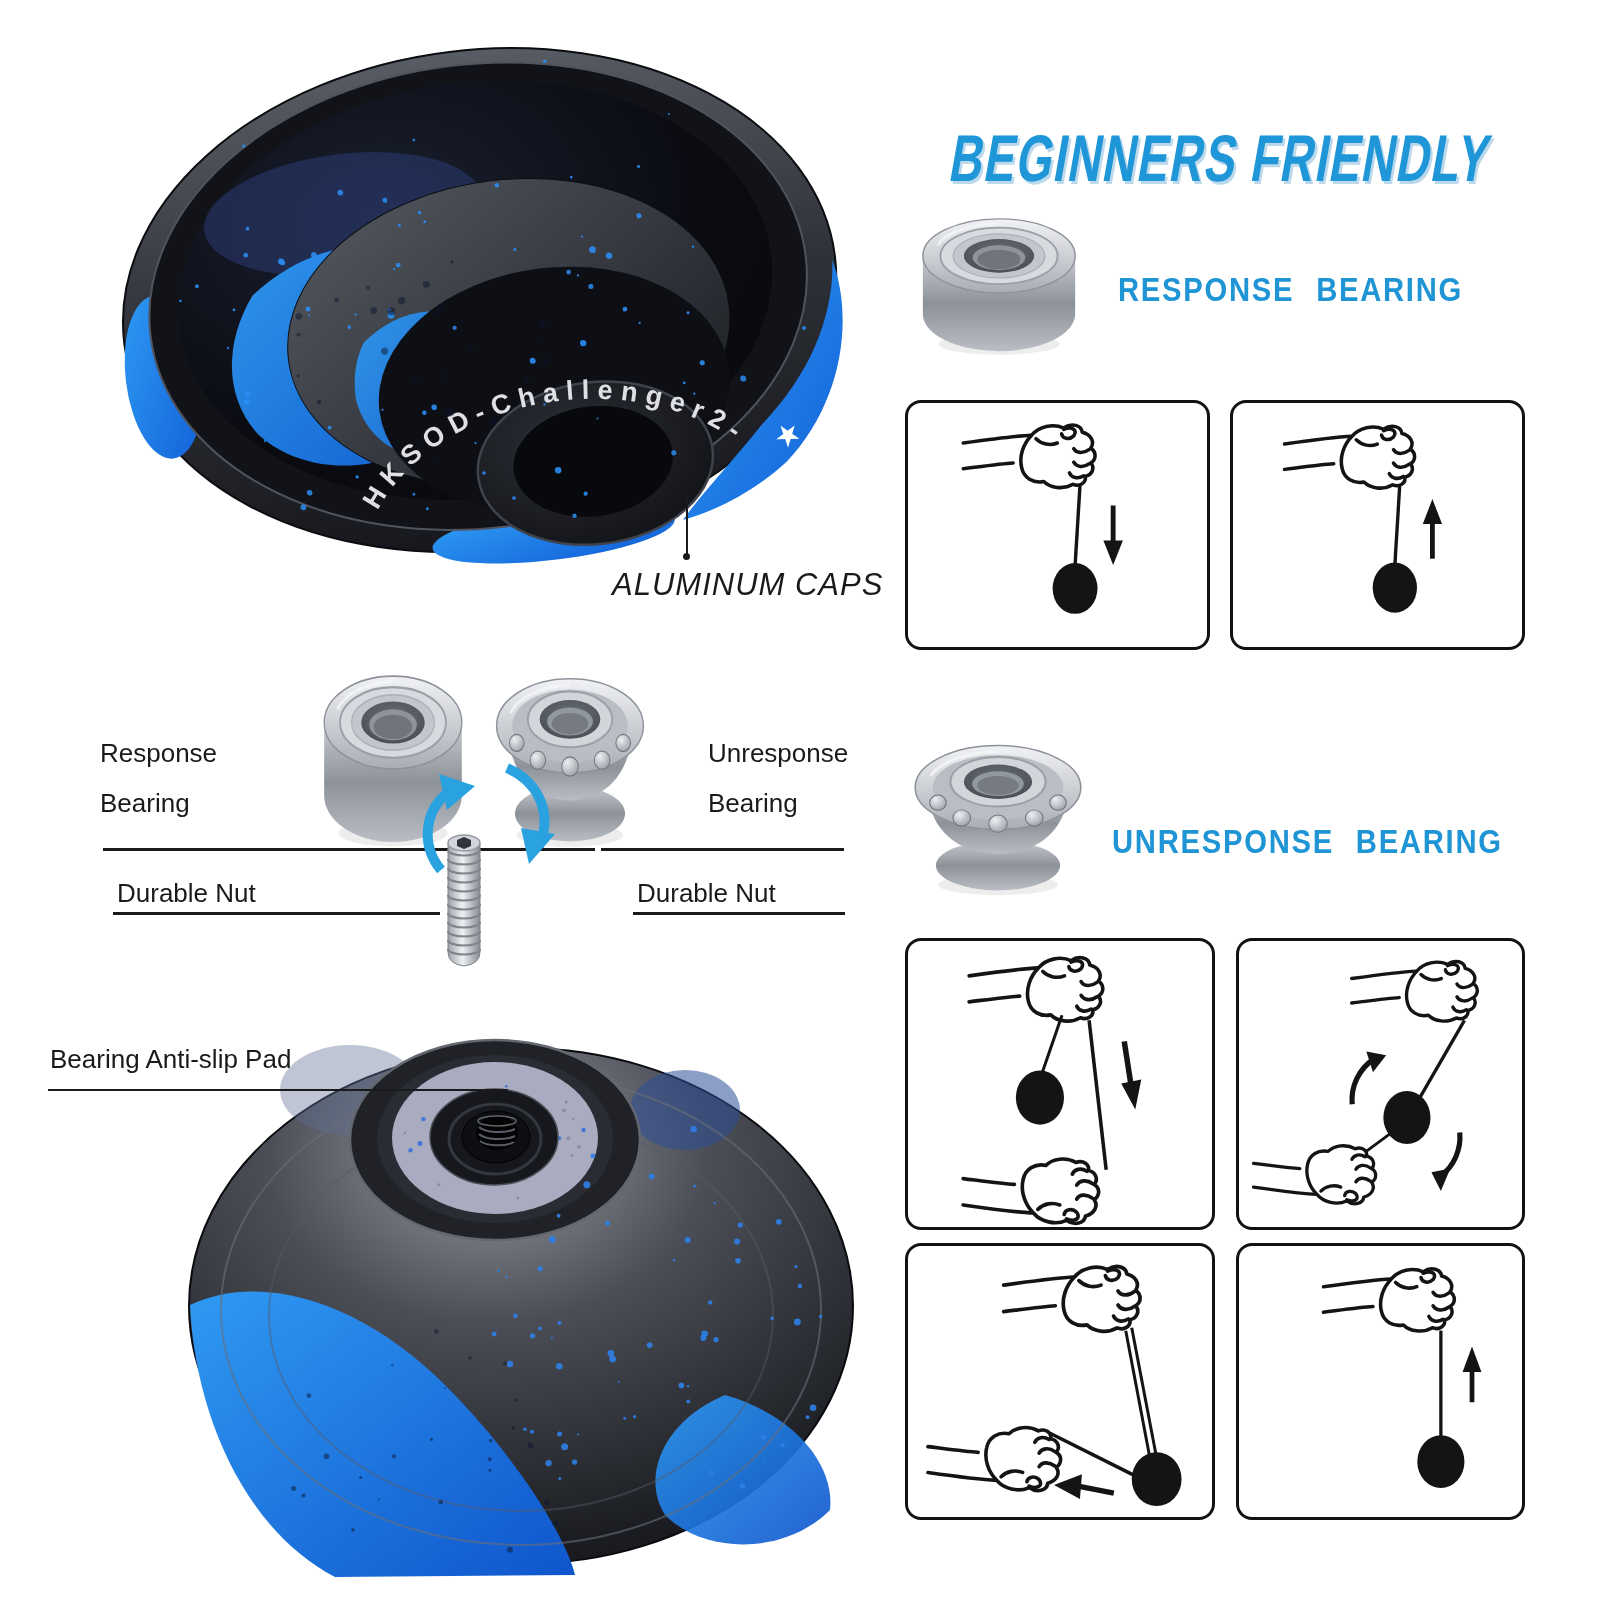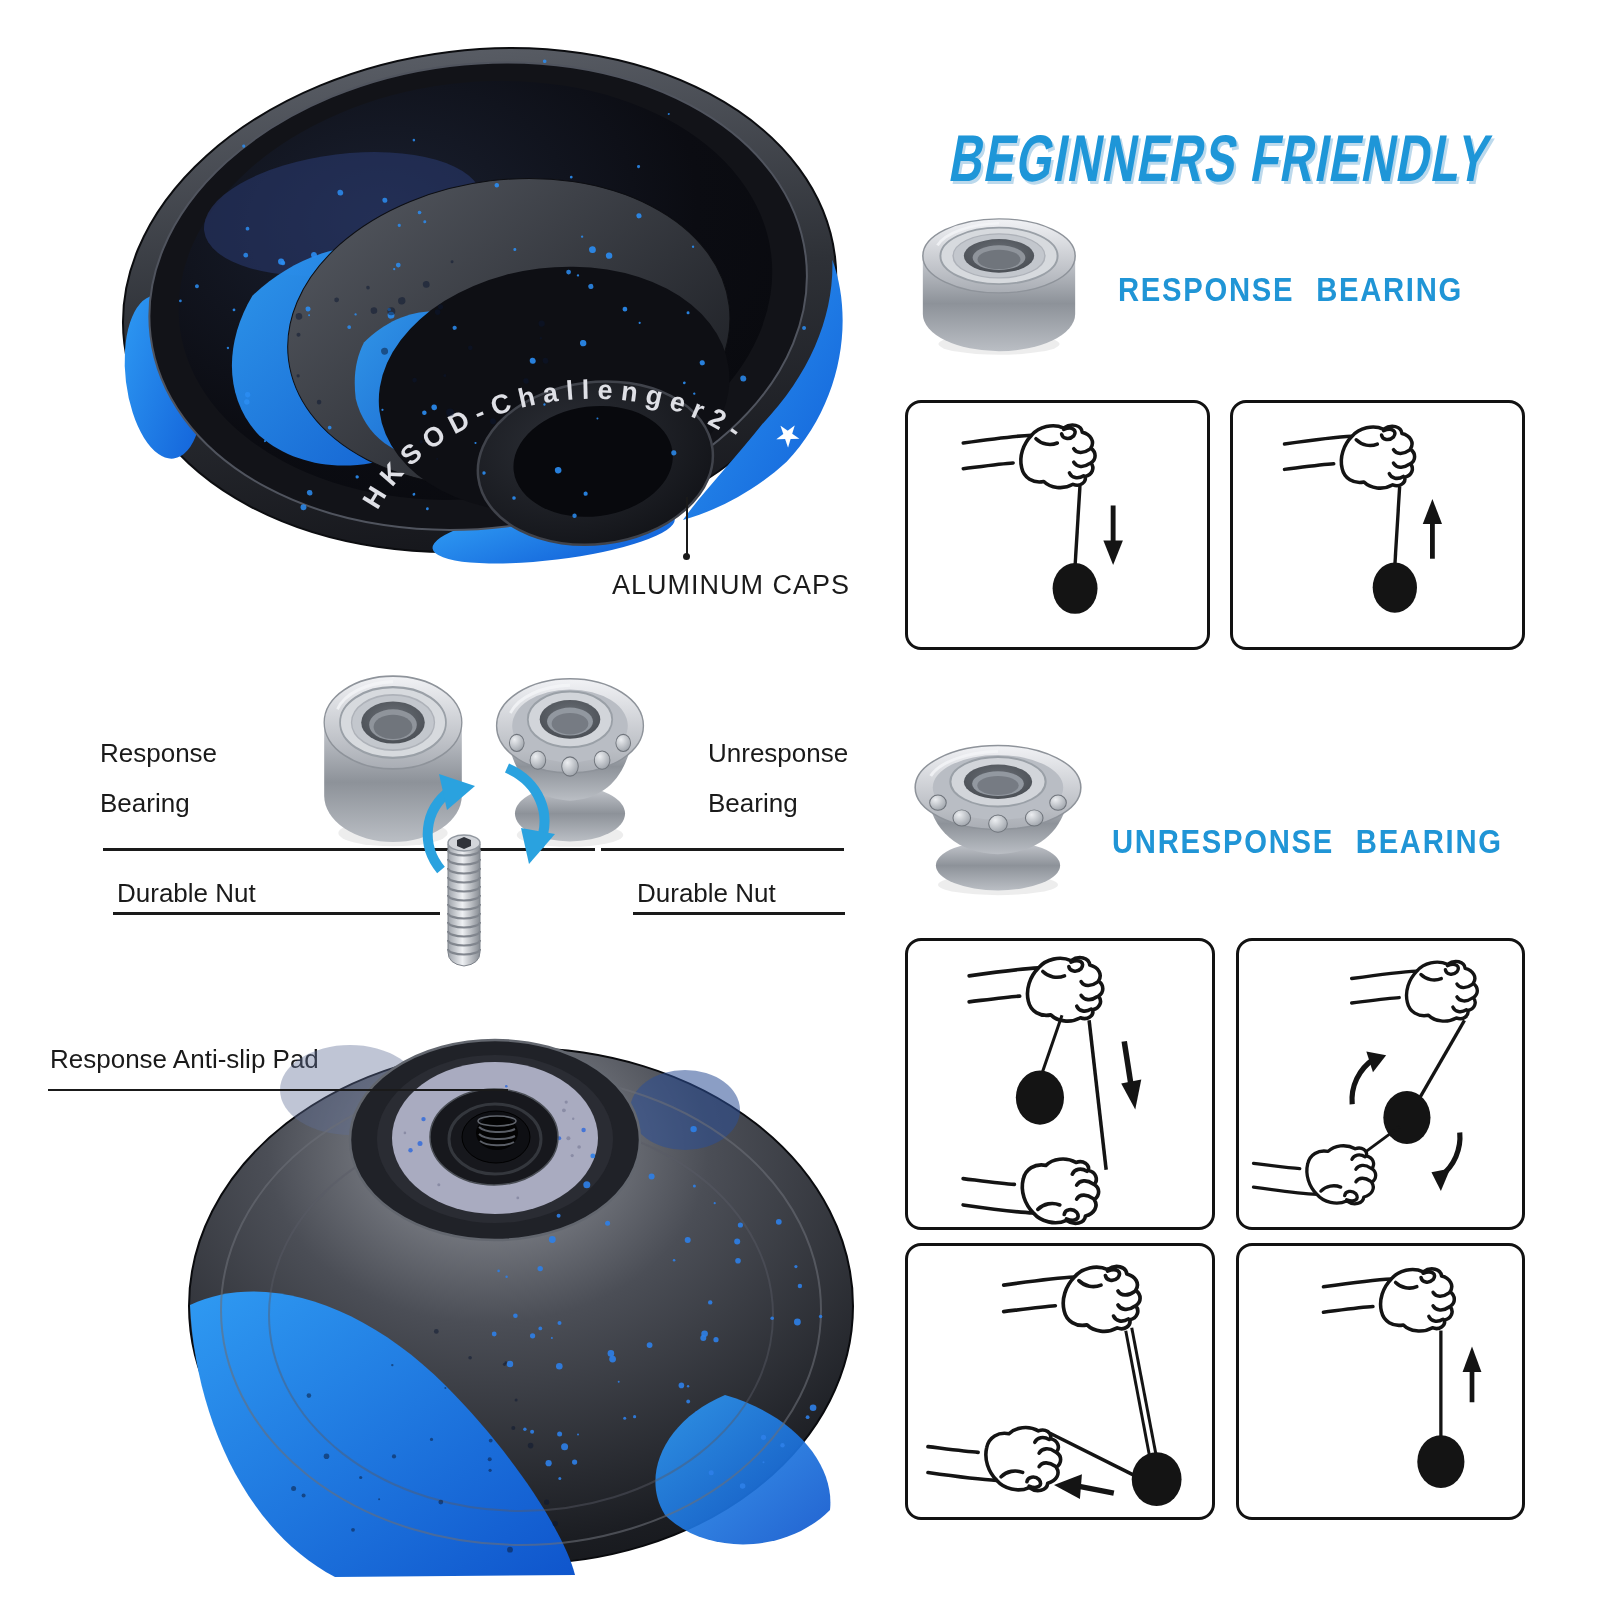--- a/index.html
+++ b/index.html
@@ -2,21 +2,21 @@
 <html><head>
 <meta charset="utf-8">
 <style>
   html,body{margin:0;padding:0;background:#fff;}
   #canvas{position:relative;width:1600px;height:1600px;background:#fff;overflow:hidden;
           font-family:"Liberation Sans",sans-serif;color:#1a1a1a;}
   .abs{position:absolute;}
   .lbl{color:#1a1a1a;font-size:26px;letter-spacing:0;line-height:50px;white-space:nowrap;}
   .rule{height:3px;background:#1a1a1a;}
   .vline{width:2px;background:#1a1a1a;}
-  .caps{font-size:27px;letter-spacing:1px;}
+  .caps{font-size:31px;letter-spacing:1px;font-style:italic;}
   .title{font-size:66px;font-weight:bold;color:#1e96d8;letter-spacing:2px;white-space:nowrap;
          transform:skewX(-10deg) scaleX(0.70);transform-origin:left top;
          text-shadow:4px 3px 0 #bcd9ec;}
   .bluehead{font-size:34px;font-weight:bold;color:#2095d6;letter-spacing:2px;word-spacing:14px;
             white-space:nowrap;transform:scaleX(0.86);transform-origin:left top;}
   .panel{border:3px solid #121212;border-radius:16px;background:#fff;box-sizing:border-box;}
   .panel svg{width:100%;height:100%;display:block;}
   .dot{width:7px;height:7px;border-radius:50%;background:#1a1a1a;}
   svg{overflow:visible;}
 </style>
@@ -298,21 +298,21 @@
         <path d="M12,83 a16,5.5 0 0 0 32,0"></path>
       <path d="M12,92 a16,5.5 0 0 0 32,0"></path>
         <path d="M12,101 a16,5.5 0 0 0 32,0"></path>
       <path d="M12,110 a16,5.5 0 0 0 32,0"></path>
         <path d="M12,119 a16,5.5 0 0 0 32,0"></path>
     </g>
     <ellipse cx="28" cy="13" rx="16" ry="8" fill="#d2d5da" stroke="#9298a0" stroke-width="1.5"></ellipse>
     <polygon points="21,10 28,7 35,10 35,16 28,19 21,16" fill="#30333a"></polygon>
   </svg>
 
-  <div class="abs lbl" style="left:50px;top:1034px">Response Anti-slip Pad</div>
+  <div class="abs lbl" style="left:50px;top:1034px">Bearing Anti-slip Pad</div>
   <div class="abs rule" style="left:48px;top:1089px;width:460px;height:2px;z-index:5"></div>
 
   <svg class="abs" style="left:185px;top:1015px;z-index:4" width="680" height="570" viewBox="0 0 680 570">
     <ellipse cx="336" cy="291" rx="332" ry="258" fill="url(#gBody2)" stroke="#0a0b0e" stroke-width="2"></ellipse>
     <path d="M 5,290 C 80,255 180,290 260,370 C 330,440 380,520 390,560 L 150,562 C 60,515 10,400 5,290 Z" fill="url(#gBlue3)"></path>
     <path d="M 540,380 C 610,400 650,450 645,495 C 600,540 520,540 480,500 C 455,460 480,405 540,380 Z" fill="url(#gBlue3)" opacity="0.92"></path>
     <ellipse cx="165" cy="75" rx="70" ry="45" fill="#5e6d96" opacity="0.4"></ellipse>
     <ellipse cx="500" cy="95" rx="55" ry="40" fill="#2c4f96" opacity="0.55"></ellipse>
     <ellipse cx="336" cy="295" rx="300" ry="235" stroke="#6a6e77" stroke-width="2" fill="none" opacity="0.6"></ellipse>
     <ellipse cx="336" cy="300" rx="252" ry="196" stroke="#585c66" stroke-width="2" fill="none" opacity="0.45"></ellipse>

